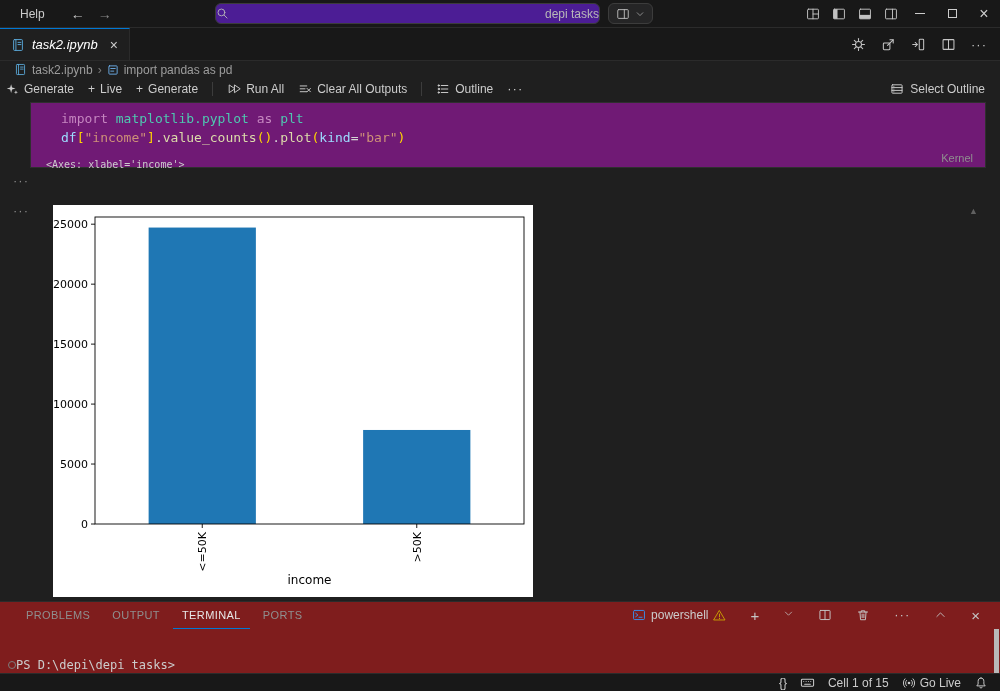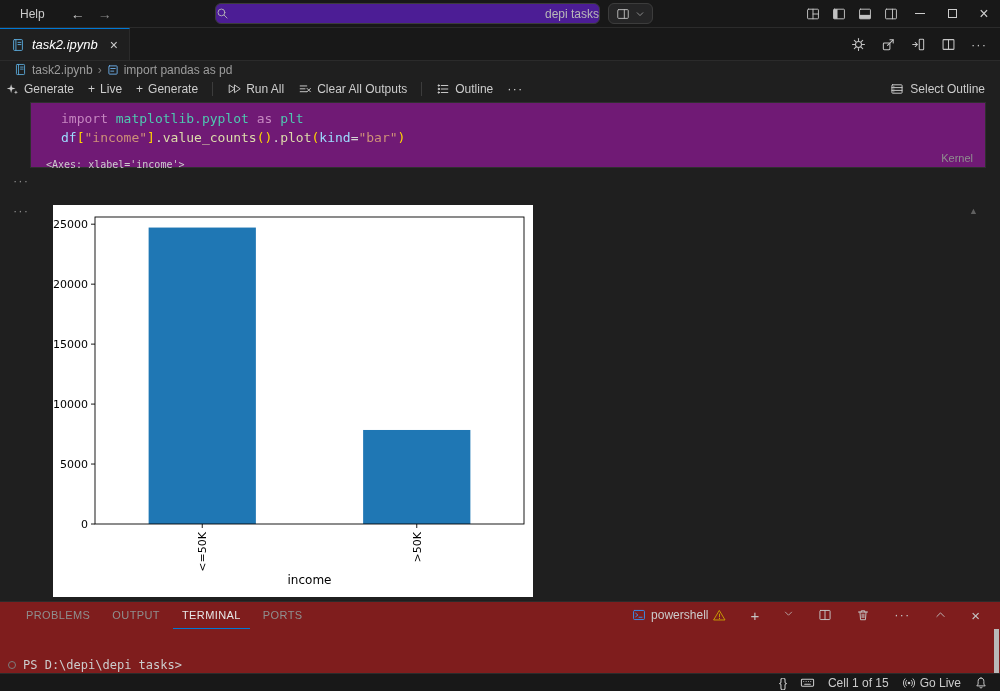--- a/index.html
+++ b/index.html
@@ -68,21 +68,21 @@
   .panel{position:absolute;top:601px;left:0;right:0;height:72px;background:#7f1d1d;border-top:1px solid #2b2b2b}
   .panel-bar{display:flex;align-items:center;height:27px}
   .panel-tabs{display:flex;align-items:stretch;height:100%;padding-left:17px}
   .panel-tab{display:flex;align-items:center;padding:0 9px;margin-right:4px;font-size:11px;
              color:#8f8f8f;letter-spacing:0.4px;border-bottom:1px solid transparent}
   .panel-tab.active{color:#e7e7e7;border-bottom-color:#0078d4}
   .panel-actions{margin-left:auto;display:flex;align-items:flex-start;gap:24px;padding-right:20px;color:#c5c5c5}
   .term-badge{display:flex;align-items:center;gap:5px;font-size:12px;color:#cccccc}
   .term-icon{color:#3b8eea}
   .term-body{position:relative;height:44px}
-  .prompt-line{position:absolute;left:8px;bottom:1px;display:flex;align-items:center;gap:7px;
+  .prompt-line{position:absolute;left:8px;bottom:1px;display:flex;align-items:center;gap:0;
                font-family:"DejaVu Sans Mono","Liberation Mono",monospace;font-size:12px;color:#cccccc}
   .cmd-circle{width:8px;height:8px;border:1px solid #7d7d7d;border-radius:50%}
   .term-scrollbar{position:absolute;right:1px;top:27px;width:5px;height:45px;background:#b9b9b9}
 
   
   .statusbar{position:absolute;top:673px;left:0;right:0;height:18px;background:#181818;
              border-top:1px solid #2b2b2b;display:flex;align-items:center;font-size:12px;color:#cccccc}
   .sb-right{margin-left:auto;display:flex;align-items:center;gap:13px;padding-right:12px;height:100%}
   .sb-item{display:flex;align-items:center;gap:4px;height:100%}
 </style>

